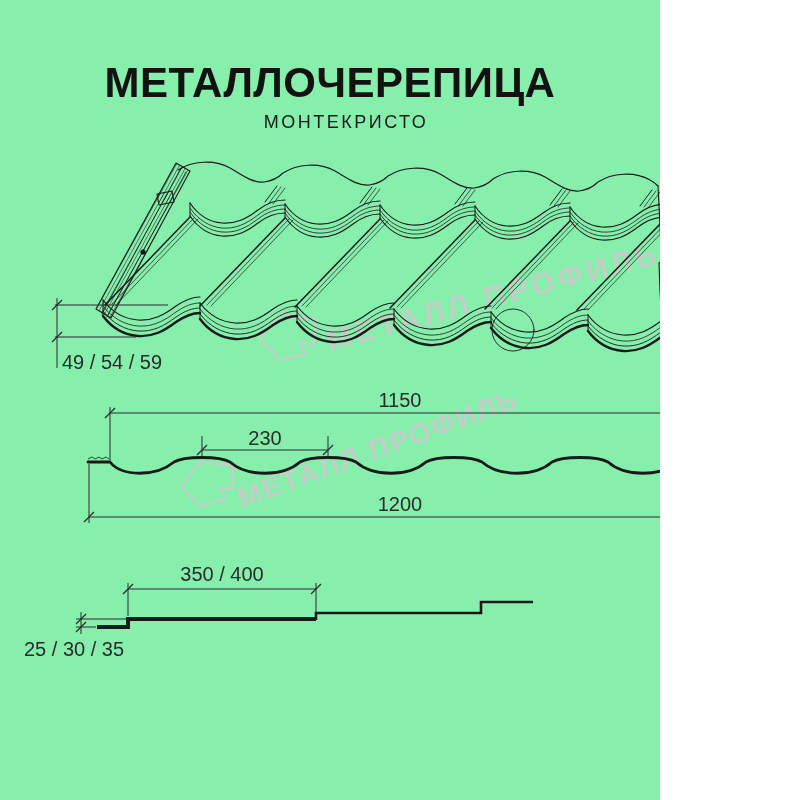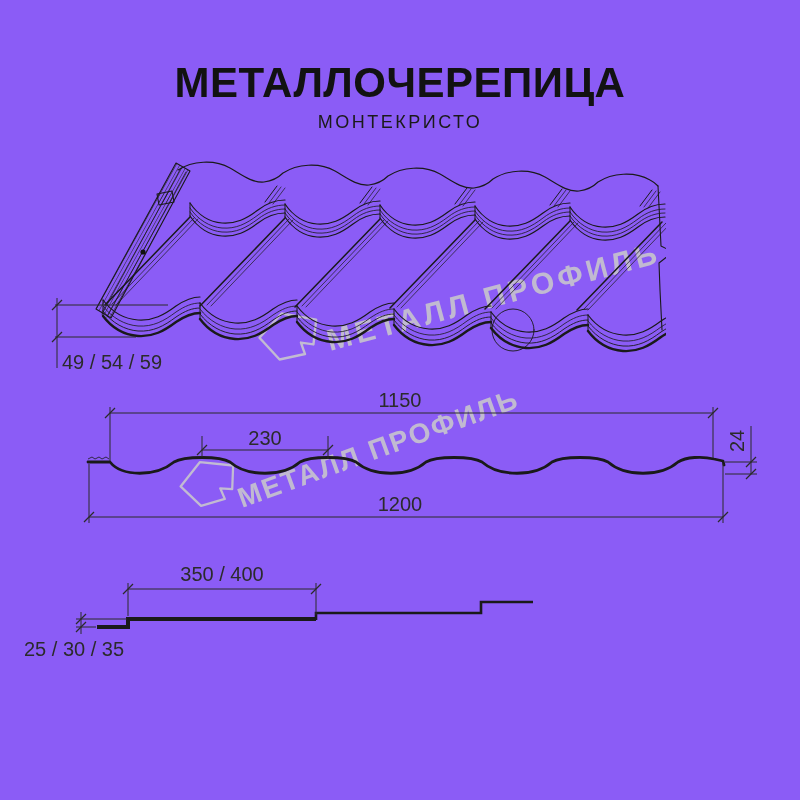--- a/index.html
+++ b/index.html
@@ -1,21 +1,21 @@
 <!DOCTYPE html>
 <html><head>
 <meta charset="utf-8">
 <style>
   html,body{margin:0;padding:0;background:#fff;}
-  .page{position:relative;width:800px;height:800px;background:#8b5cf6;overflow:hidden;
+  .page{position:relative;width:660px;height:800px;background:#86efac;overflow:hidden;
         font-family:"Liberation Sans","DejaVu Sans",sans-serif;}
   .title{position:absolute;top:62px;left:0;width:100%;text-align:center;
          font-size:42px;font-weight:700;letter-spacing:.5px;color:#121212;line-height:1;}
   .subtitle{position:absolute;top:113px;left:0;width:100%;text-align:center;
-         font-size:18px;font-weight:400;letter-spacing:2.5px;color:#1a1a1a;line-height:1;}
+         font-size:18px;font-weight:400;letter-spacing:2.5px;color:#1a1a1a;line-height:1;padding-left:16px;}
   svg{position:absolute;top:0;left:0;}
   .dim-line{stroke:#2b2b2b;stroke-width:1;fill:none;}
   .dim-tick{stroke:#2b2b2b;stroke-width:1.3;fill:none;}
   .dim-text{font-family:"Liberation Sans","DejaVu Sans",sans-serif;font-size:20px;fill:#2b2b2b;}
   .iso{stroke:#1a1a1a;fill:none;stroke-width:1.1;stroke-linecap:round;stroke-linejoin:round;}
   .profile{stroke:#1a1a1a;fill:none;stroke-width:2.8;stroke-linecap:round;stroke-linejoin:round;}
   .step-thick{stroke:#1a1a1a;fill:none;stroke-width:4;stroke-linecap:butt;stroke-linejoin:miter;}
   .step-thin{stroke:#1a1a1a;fill:none;stroke-width:2.6;stroke-linecap:butt;stroke-linejoin:miter;}
   .wm-text{font-family:"Liberation Sans","DejaVu Sans",sans-serif;font-weight:700;fill:#cbcbcb;opacity:.85;}
   .wm-logo{stroke:#cbcbcb;stroke-width:2.4;fill:none;opacity:.85;stroke-linejoin:round;}

